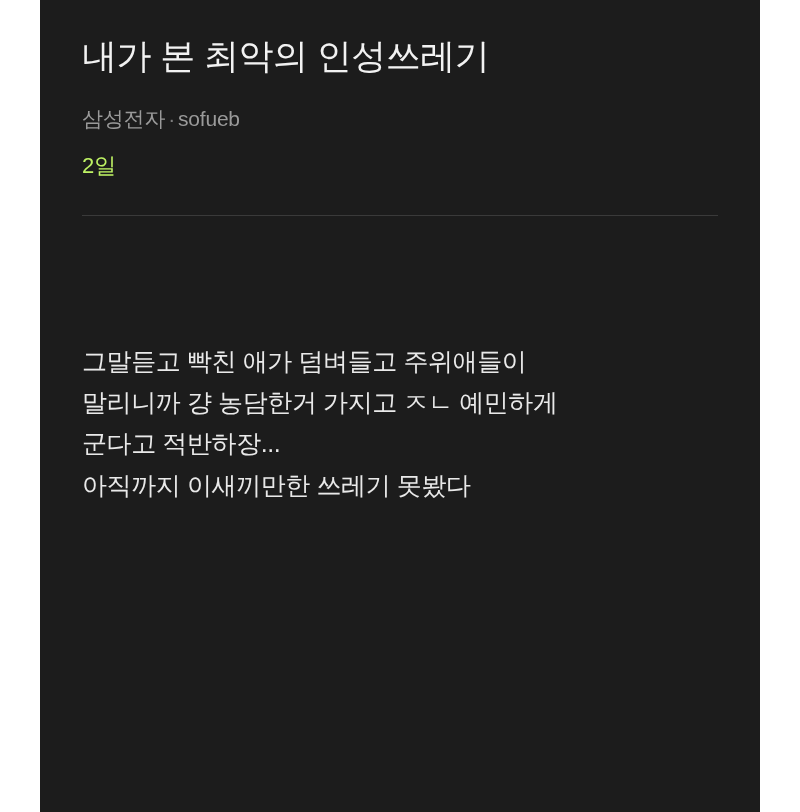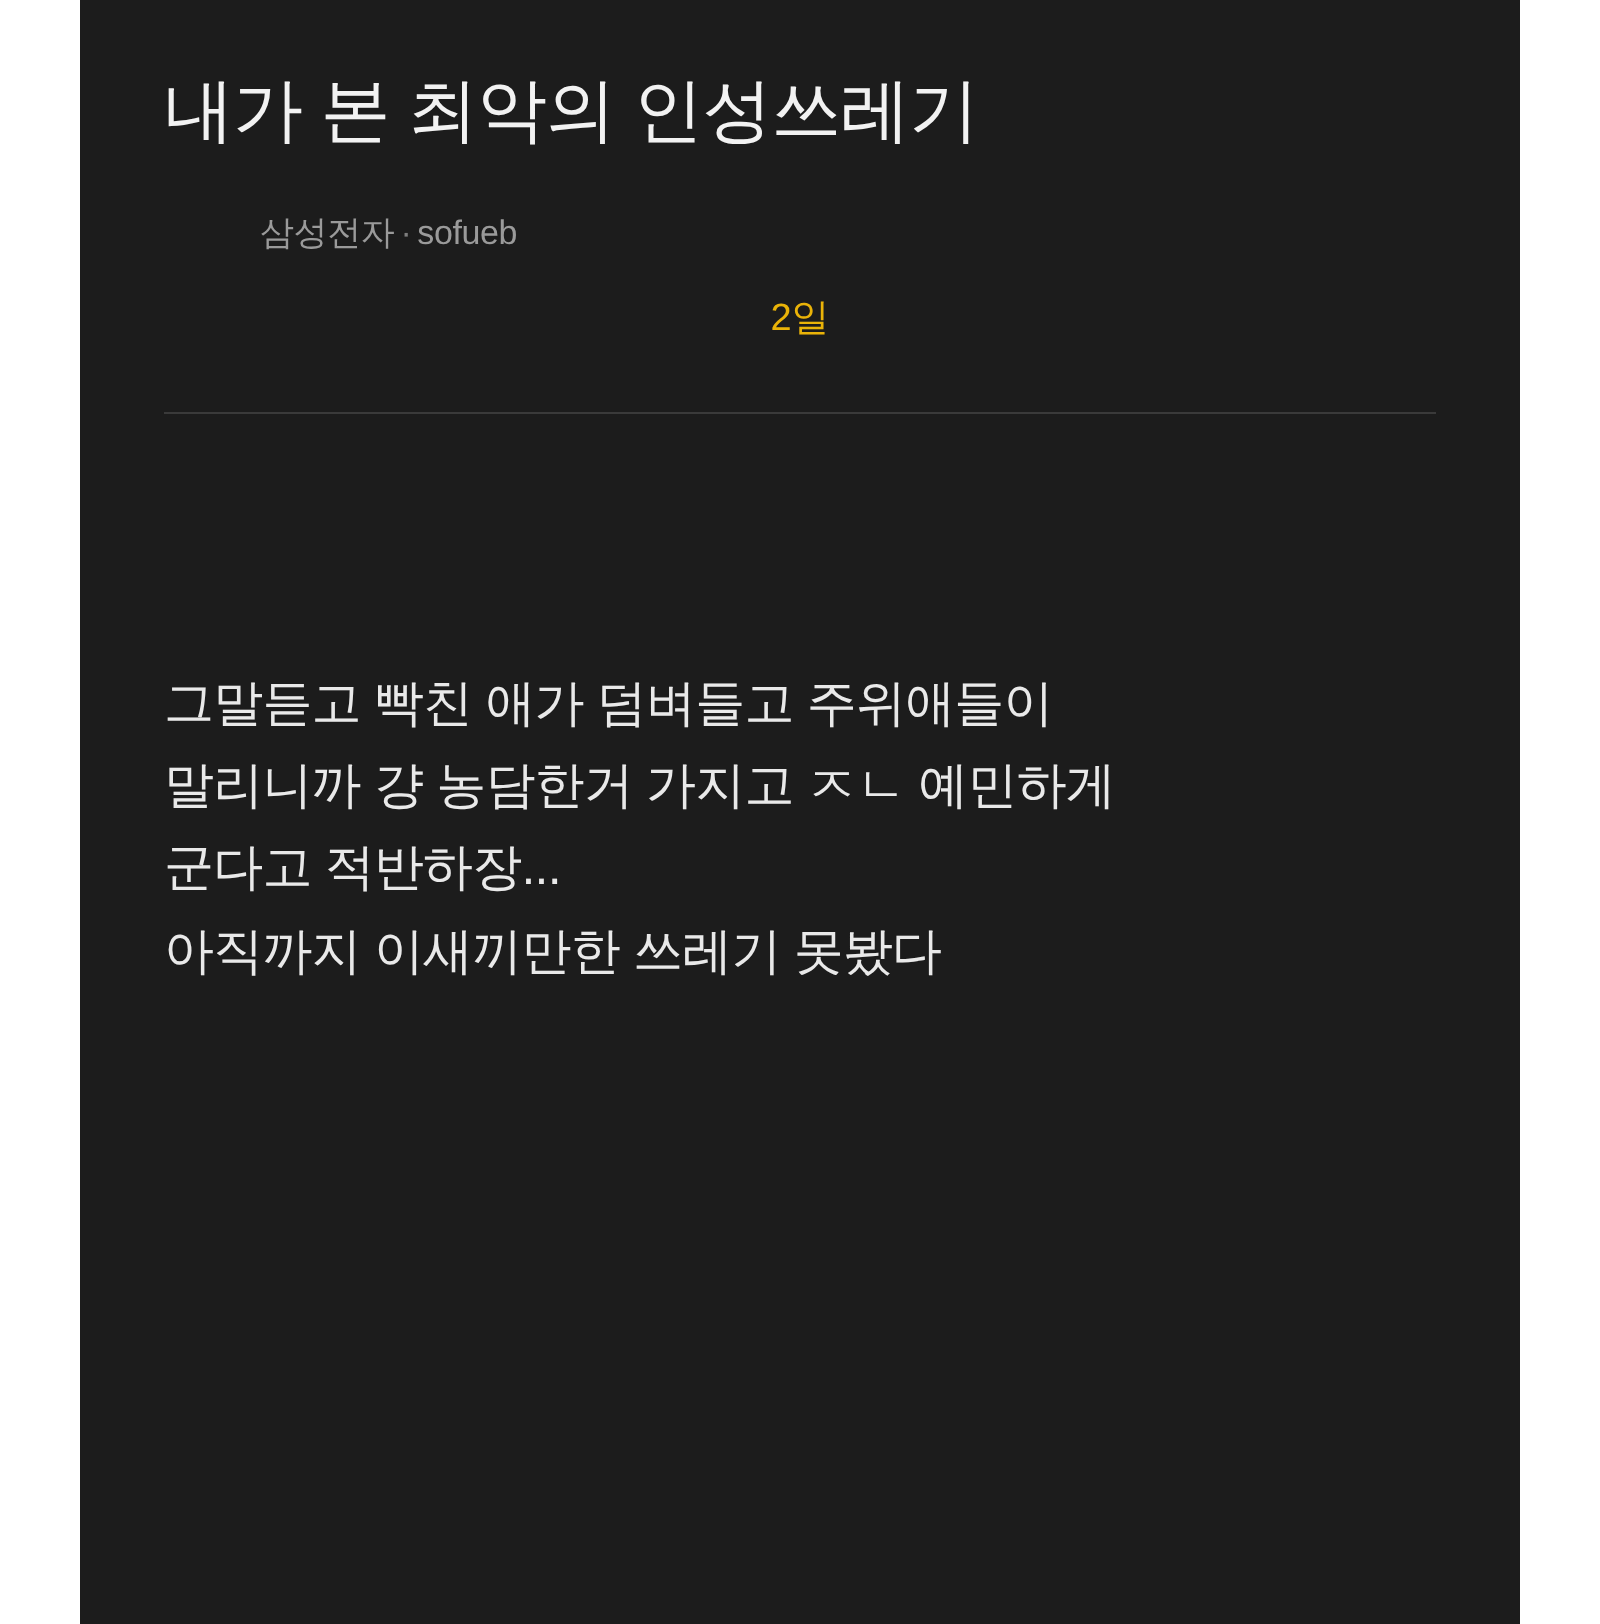--- a/index.html
+++ b/index.html
@@ -45,33 +45,31 @@
     font-size: 35px;
     line-height: 1.35;
     font-weight: 400;
     letter-spacing: -0.5px;
     margin: 6px 0 0 0;
   }
 
   .post-meta {
     margin-top: 26px;
     color: #9a9a9a;
-    font-size: 17px;
+    font-size: 21px;
     letter-spacing: -0.2px;
-    margin-left: 48px;
   }
   .post-meta .sep {
     color: #7e7e7e;
     padding: 0 3px;
   }
   .post-date {
     margin-top: 18px;
-    color: #eab308;
-    font-size: 19px;
-    text-align: center;
+    color: #bef264;
+    font-size: 22px;
   }
 
   .divider {
     margin-top: 34px;
     height: 1px;
     background: #3a3a3a;
     width: 100%;
   }
 
   .post-body {

